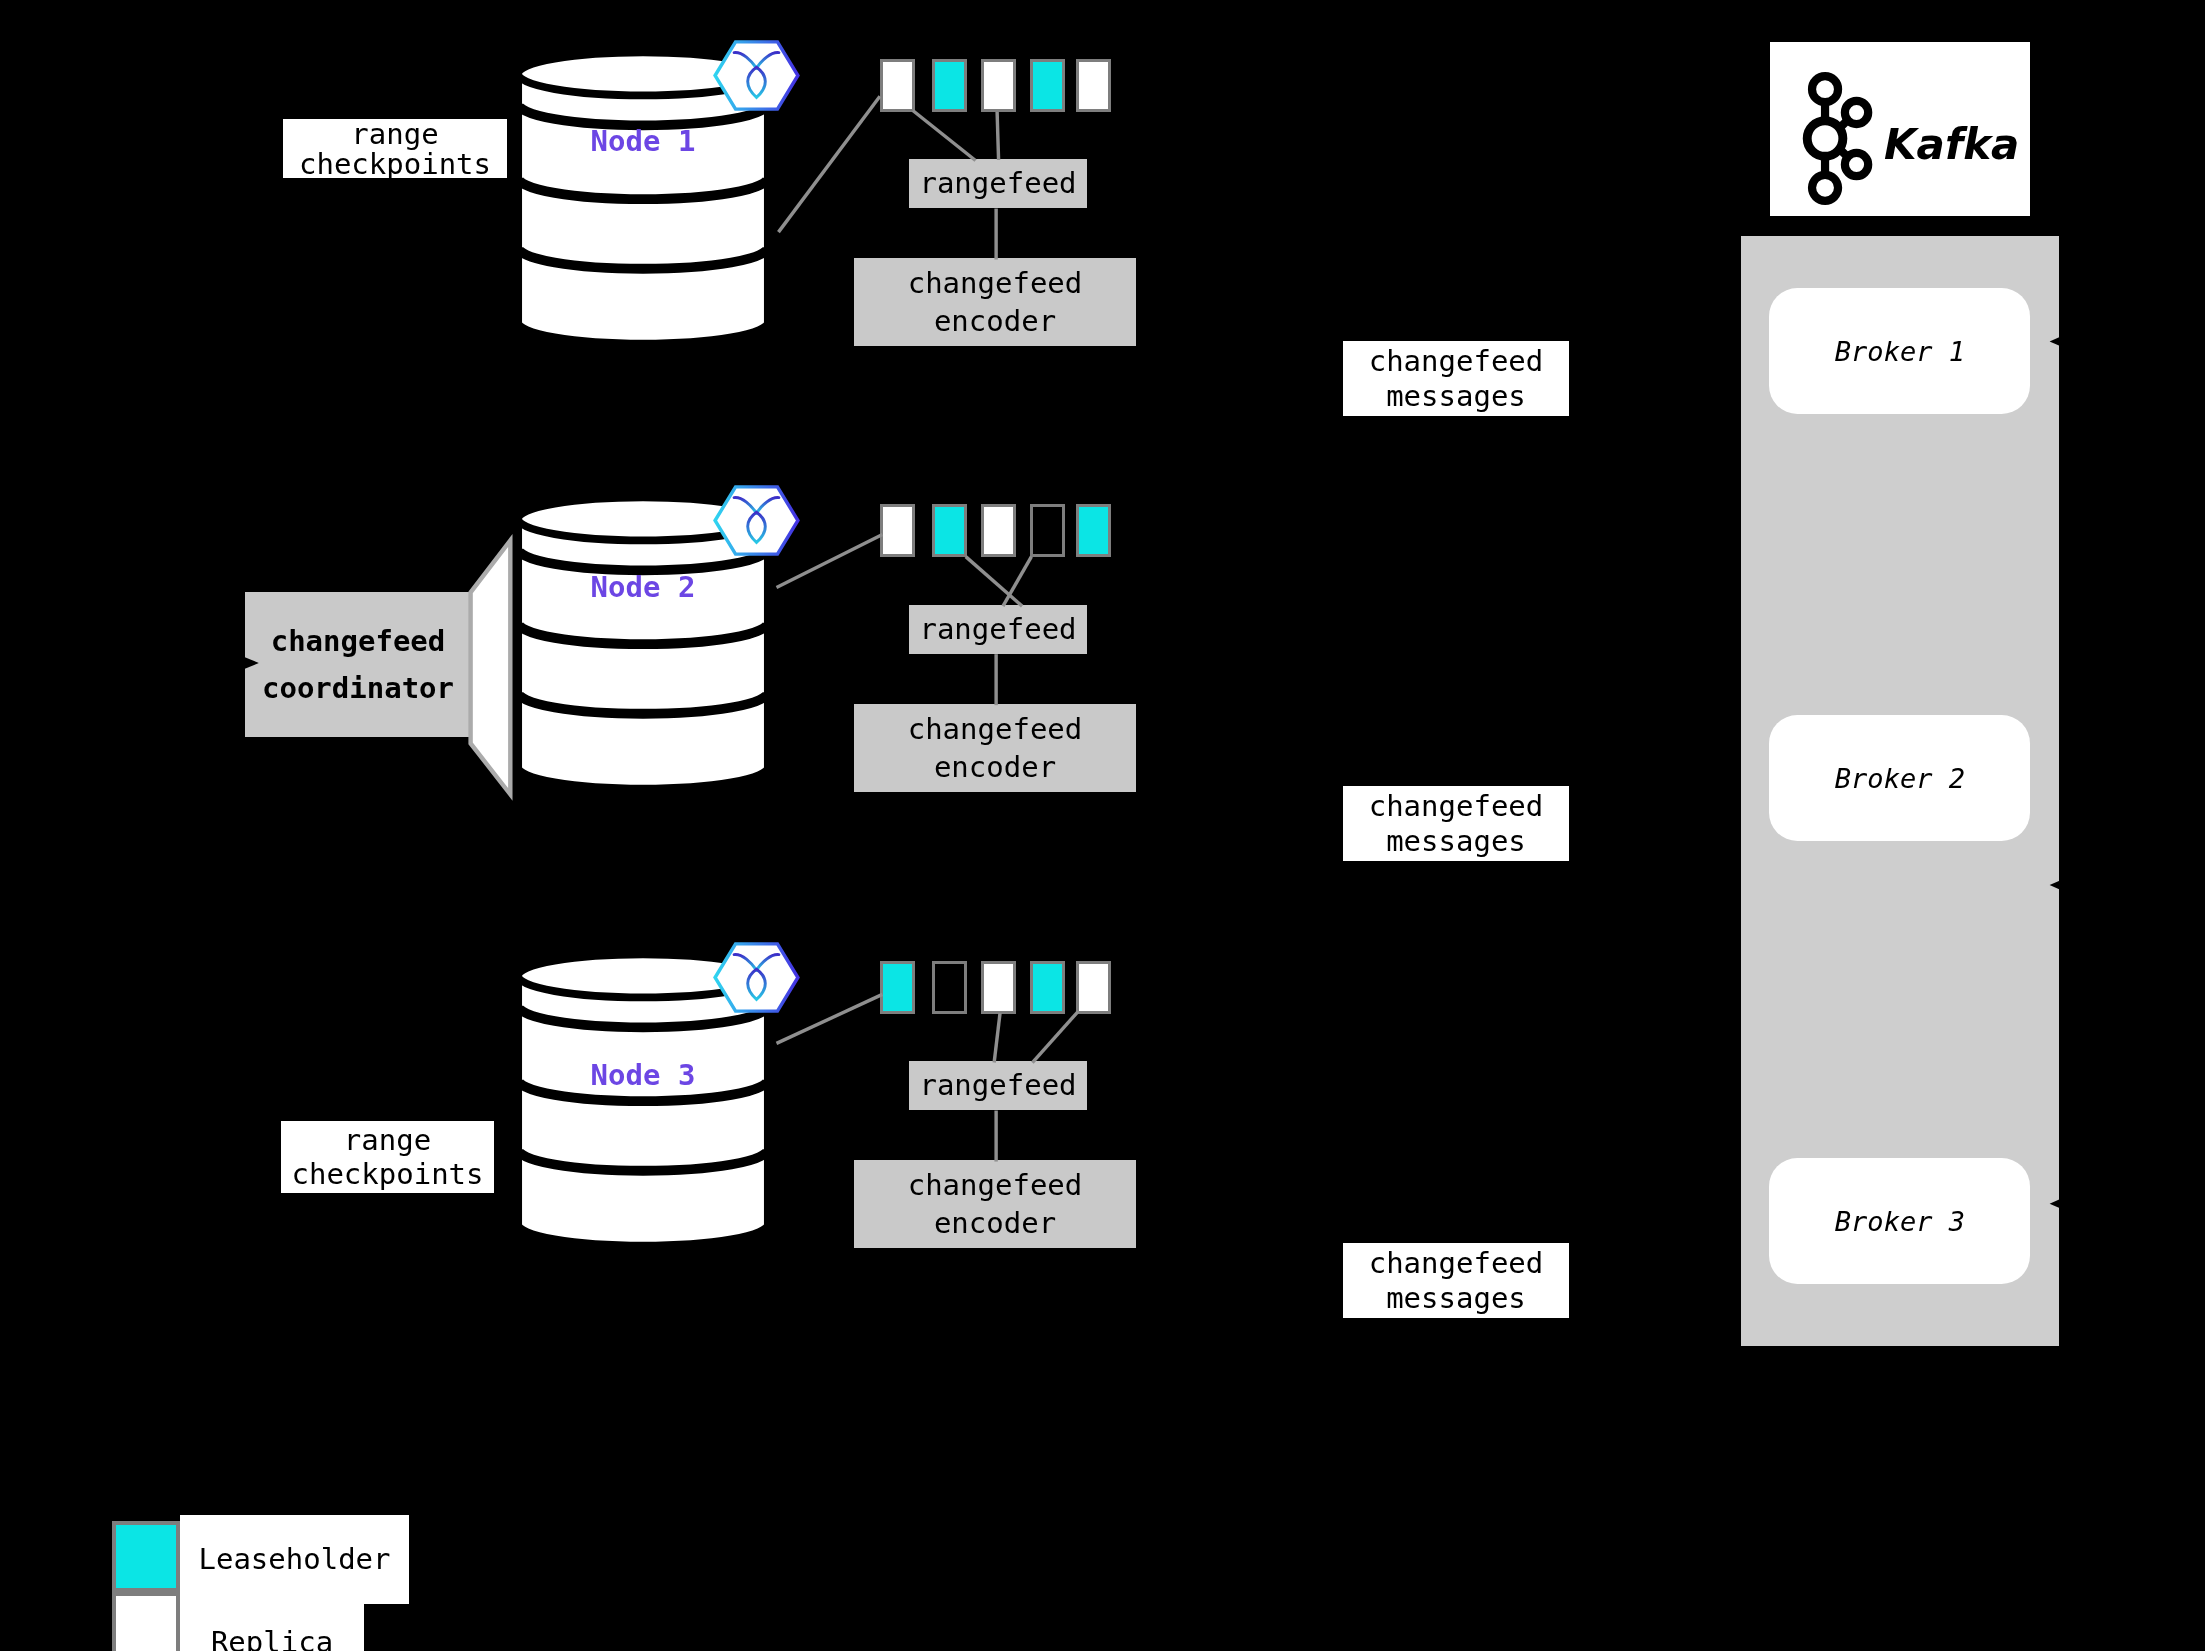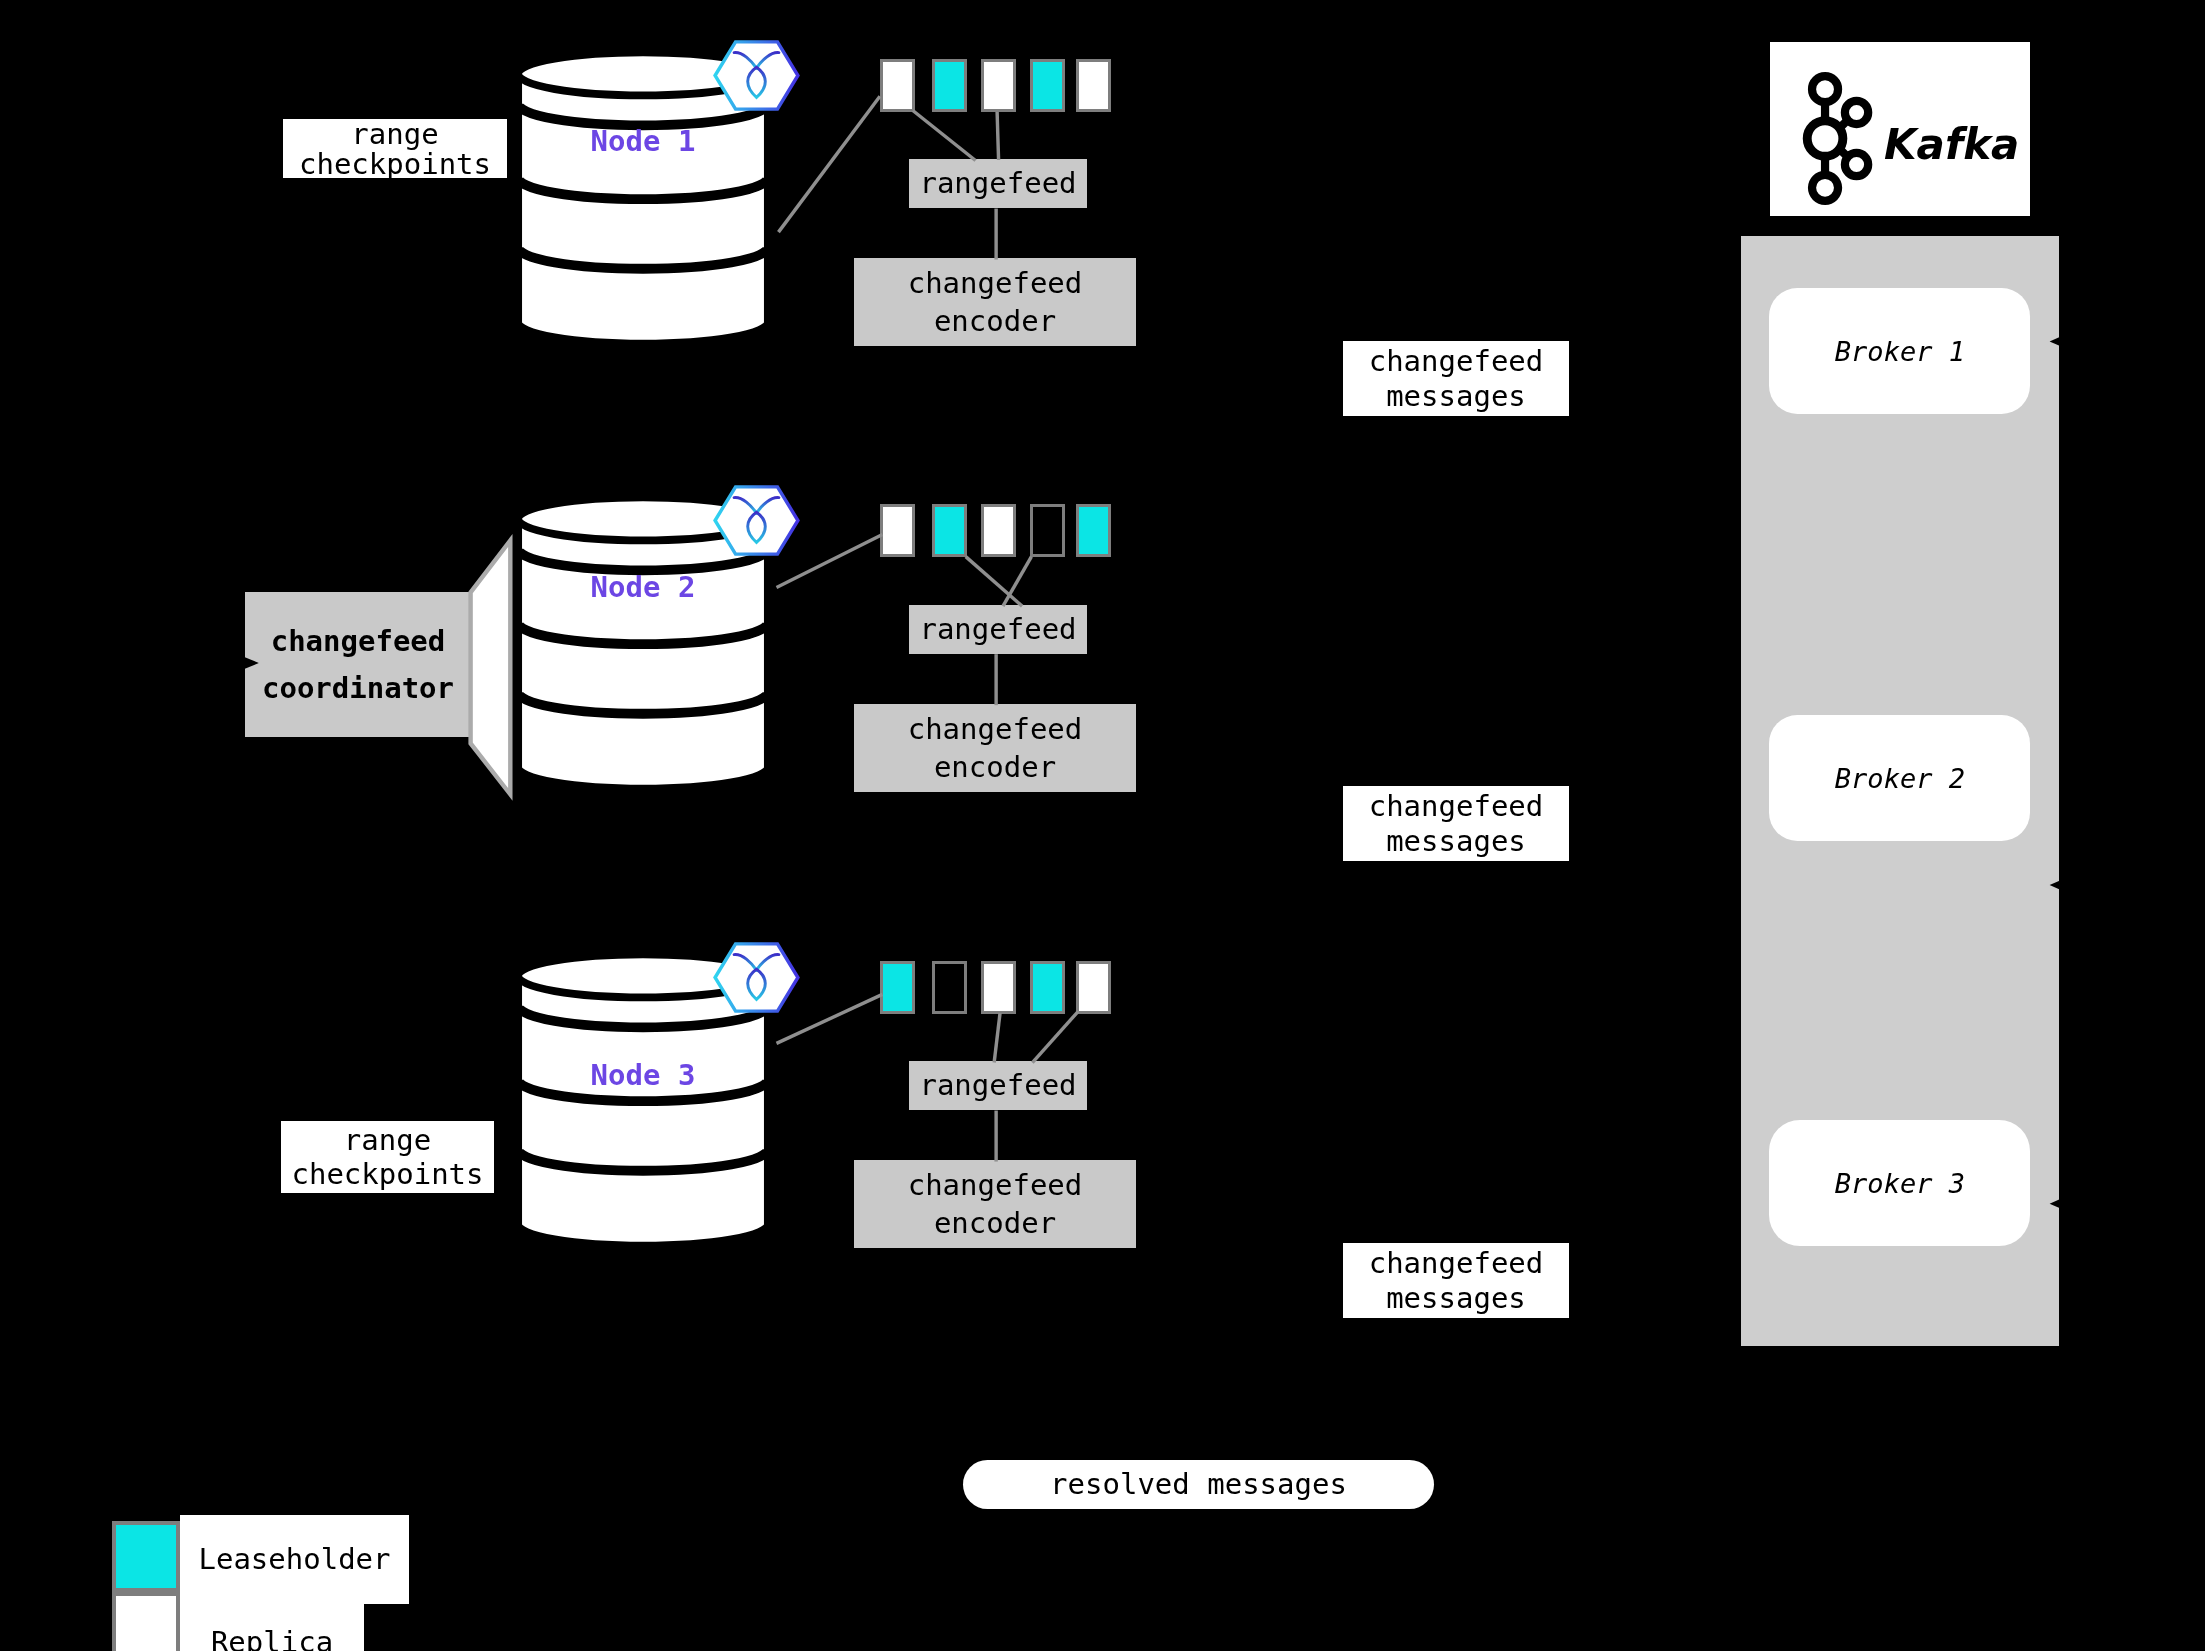--- a/index.html
+++ b/index.html
@@ -54,21 +54,21 @@
   #legend-label-replica{left:180px;top:1604px;width:184px;height:76px;}
 
   
   #kafka-box{left:1770px;top:42px;width:260px;height:174px;background:#fff;display:flex;align-items:center;}
   #kafka-glyph{position:absolute;left:27px;top:28.4px;width:78px;height:137px;}
   #kafka-word{position:absolute;left:114px;top:82px;font-family:"DejaVu Sans",sans-serif;
     font-weight:bold;font-size:42px;line-height:42px;color:#000;}
   #panel{left:1741px;top:236px;width:318px;height:1110px;background:var(--panel-gray);}
   .broker{position:absolute;left:28.4px;width:261px;height:126px;background:#fff;border-radius:28.4px;
     display:flex;align-items:center;justify-content:center;font-size:27px;}
-  #broker-1{top:52px;} #broker-2{top:479px;} #broker-3{top:884px;border-radius:31px;}
+  #broker-1{top:52px;} #broker-2{top:479px;} #broker-3{top:922px;}
 
   #overlay{position:absolute;left:0;top:0;pointer-events:none;}
 </style>
 </head>
 <body>
 
 <div id="canvas">
 
   <div id="panel" class="abs">
     <div class="broker" id="broker-1">
@@ -199,21 +199,20 @@
 messages</div>
   </div>
 
   <div id="chk-top" class="box white">range
 checkpoints</div>
   <div id="chk-bottom" class="box white">range
 checkpoints</div>
   <div id="coordinator" class="box gray">changefeed
 coordinator</div>
 
-  <div id="resolved" class="box white">resolved messages</div>
 
   <div class="legend-sq" id="legend-sq-leaseholder"></div>
   <div class="legend-sq" id="legend-sq-replica"></div>
   <div id="legend-label-leaseholder" class="box white">Leaseholder</div>
   <div id="legend-label-replica" class="box white">Replica</div>
 
   <svg id="overlay" width="2205" height="1652" viewBox="0 0 4498 3369">
     <g stroke="#8f8f8f" stroke-width="7" fill="none">
 
       <line x1="1588" y1="473" x2="1795" y2="196"></line>

